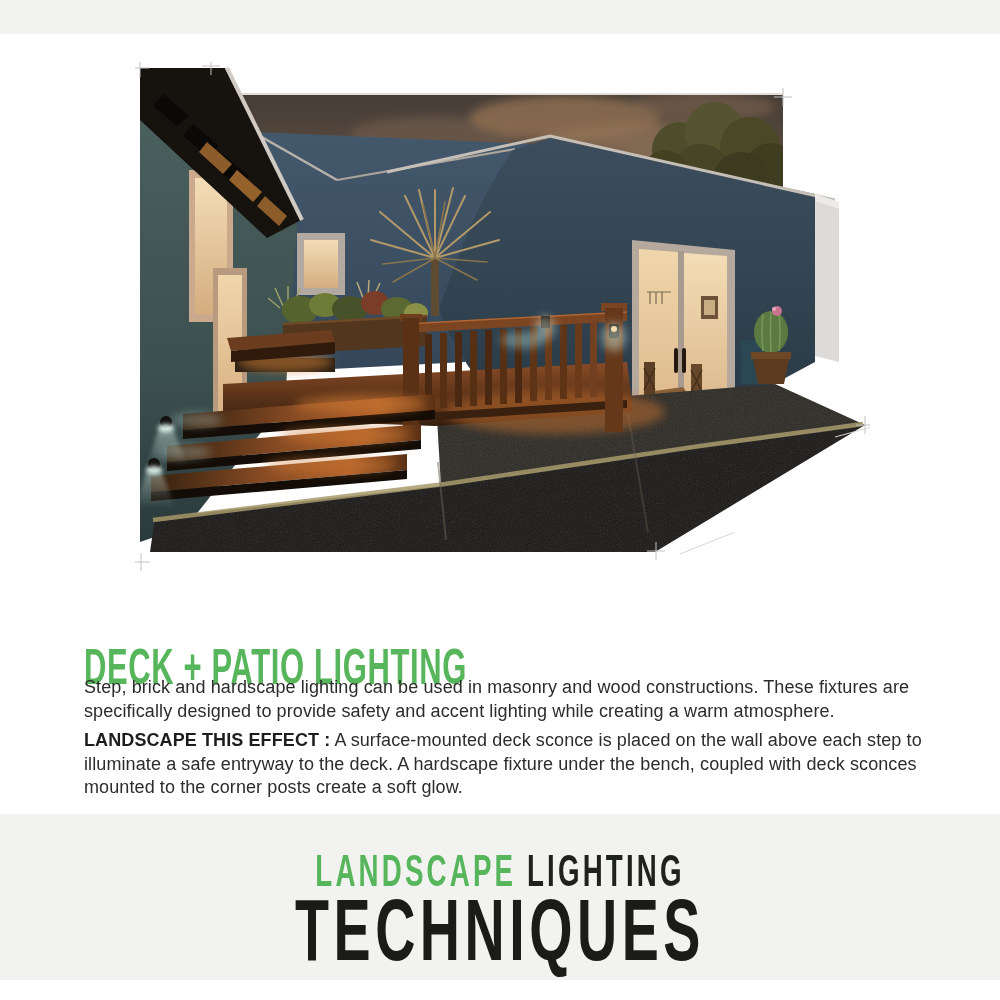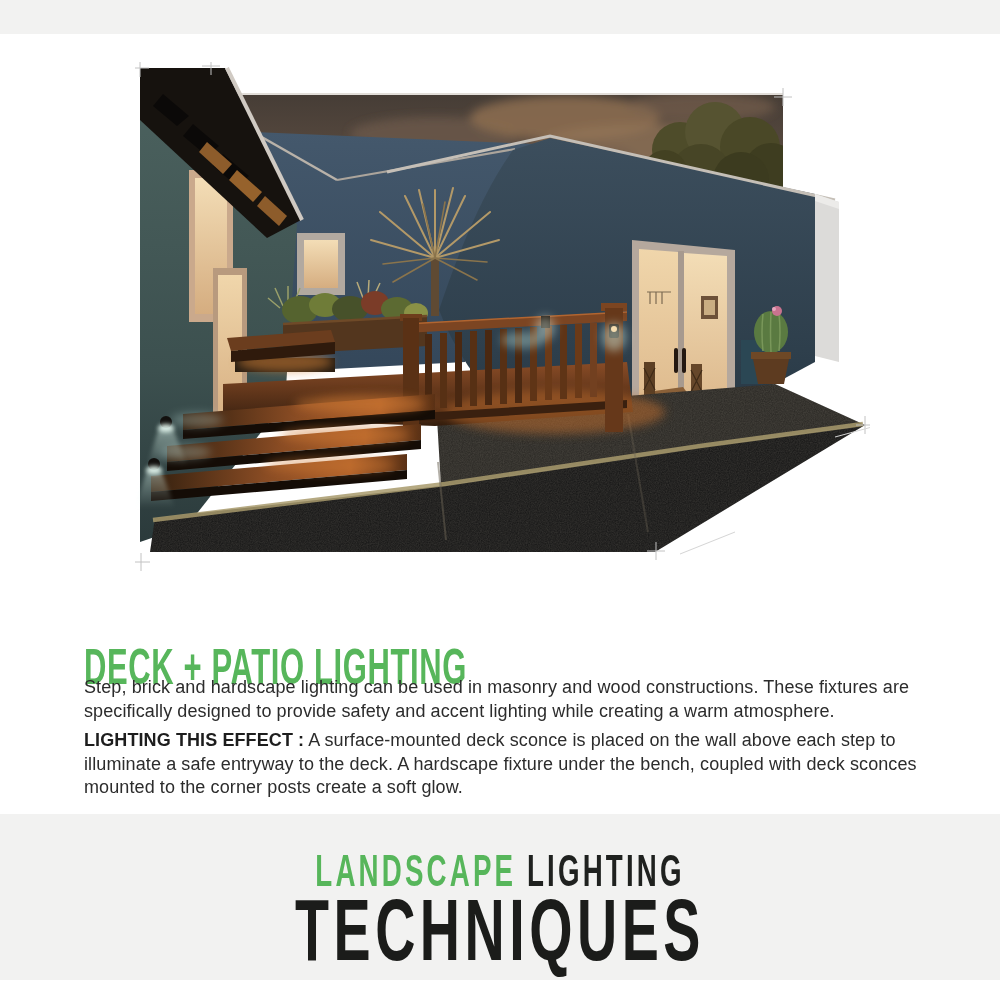--- a/index.html
+++ b/index.html
@@ -322,21 +322,21 @@
     <path d="M-3,500 H15 M6,491 V509"></path>
     <path d="M545,492 L600,470 M700,375 L748,362" stroke="#d5d5d5"></path>
   </g>
 </svg>
 </div>
 
 <h1 class="section-title">DECK + PATIO LIGHTING</h1>
 
 <p class="para para-1">Step, brick and hardscape lighting can be used in masonry and wood constructions. These fixtures are specifically designed to provide safety and accent lighting while creating a warm atmosphere.</p>
 
-<p class="para para-2"><b>LIGHTING THIS EFFECT :</b> <span>A surface-mounted deck sconce is placed on the wall above each step to illuminate a safe entryway to the deck. A hardscape fixture under the bench, coupled with deck sconces mounted to the corner posts create a soft glow.</span></p>
+<p class="para para-2"><b>LANDSCAPE THIS EFFECT :</b> <span>A surface-mounted deck sconce is placed on the wall above each step to illuminate a safe entryway to the deck. A hardscape fixture under the bench, coupled with deck sconces mounted to the corner posts create a soft glow.</span></p>
 
 <div class="footer-band">
   <div class="footer-line1">
     <span class="green">LANDSCAPE</span>
     <span class="dark">LIGHTING</span>
   </div>
   <div class="footer-line2">TECHNIQUES</div>
 </div>
 
 </body></html>

